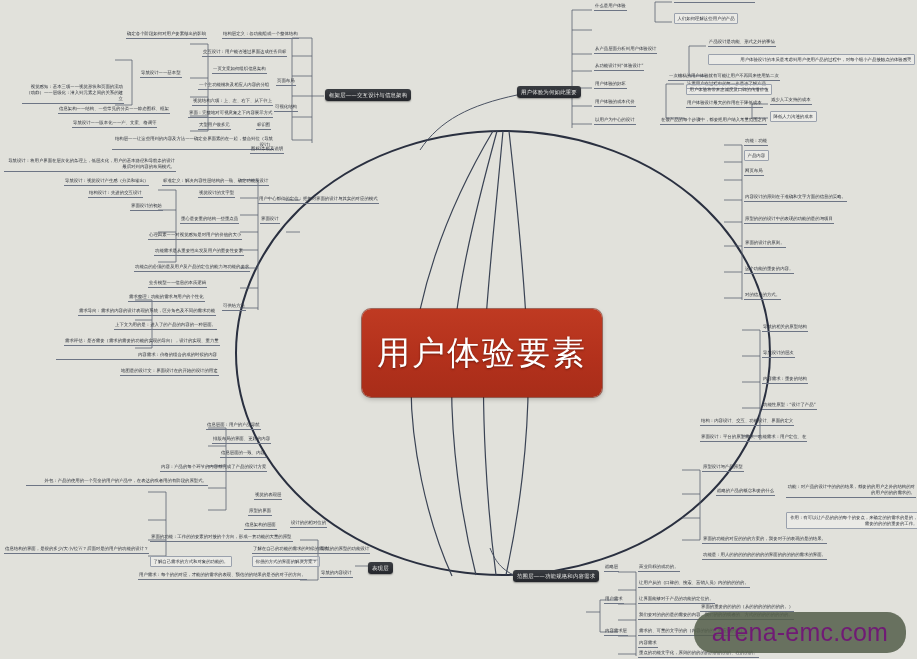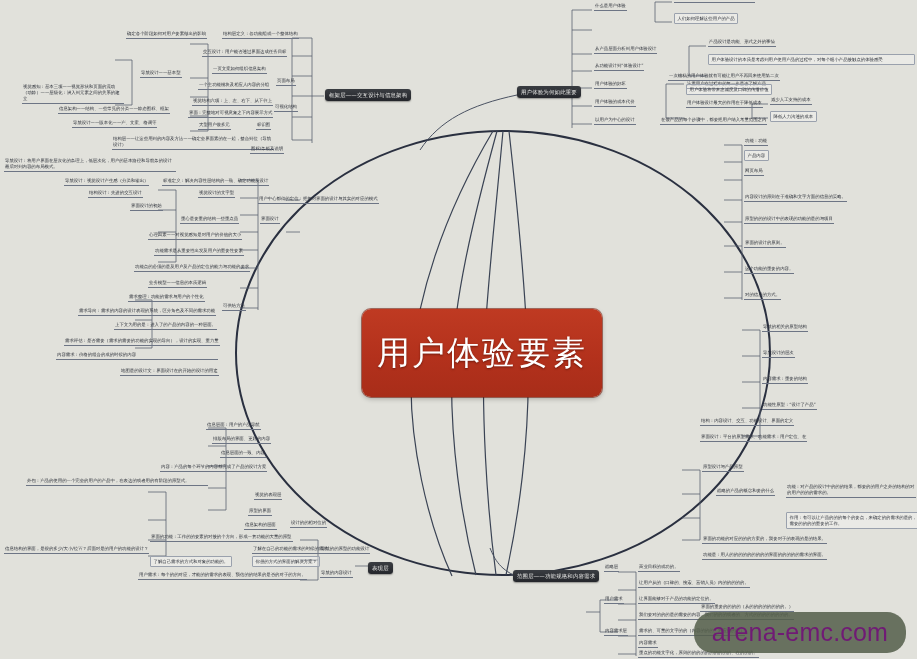--- a/index.html
+++ b/index.html
@@ -2,21 +2,21 @@
 <html><head>
 <meta charset="utf-8">
 <style>
   html,body{margin:0;padding:0;}
   body{
     width:917px;height:659px;
     background:#e1e1db;
     font-family:"Liberation Sans","DejaVu Sans",sans-serif;
     overflow:hidden;position:relative;
   }
-  #stage{position:absolute;inset:0;width:749px;height:659px;}
+  #stage{position:absolute;inset:0;width:749px;height:659px;text-align:right;}
   #svg-layer{position:absolute;left:0;top:0;width:917px;height:659px;}
 
   
   .center-node{
     position:absolute;
     left:362px;top:309px;
     width:240px;height:88px;
     background:linear-gradient(180deg,#bf3a22 0%,#b3311c 55%,#a82d19 100%);
     border-radius:9px;
     box-shadow:0 0 0 1px rgba(120,30,15,.6), 0 2px 5px rgba(0,0,0,.25);

